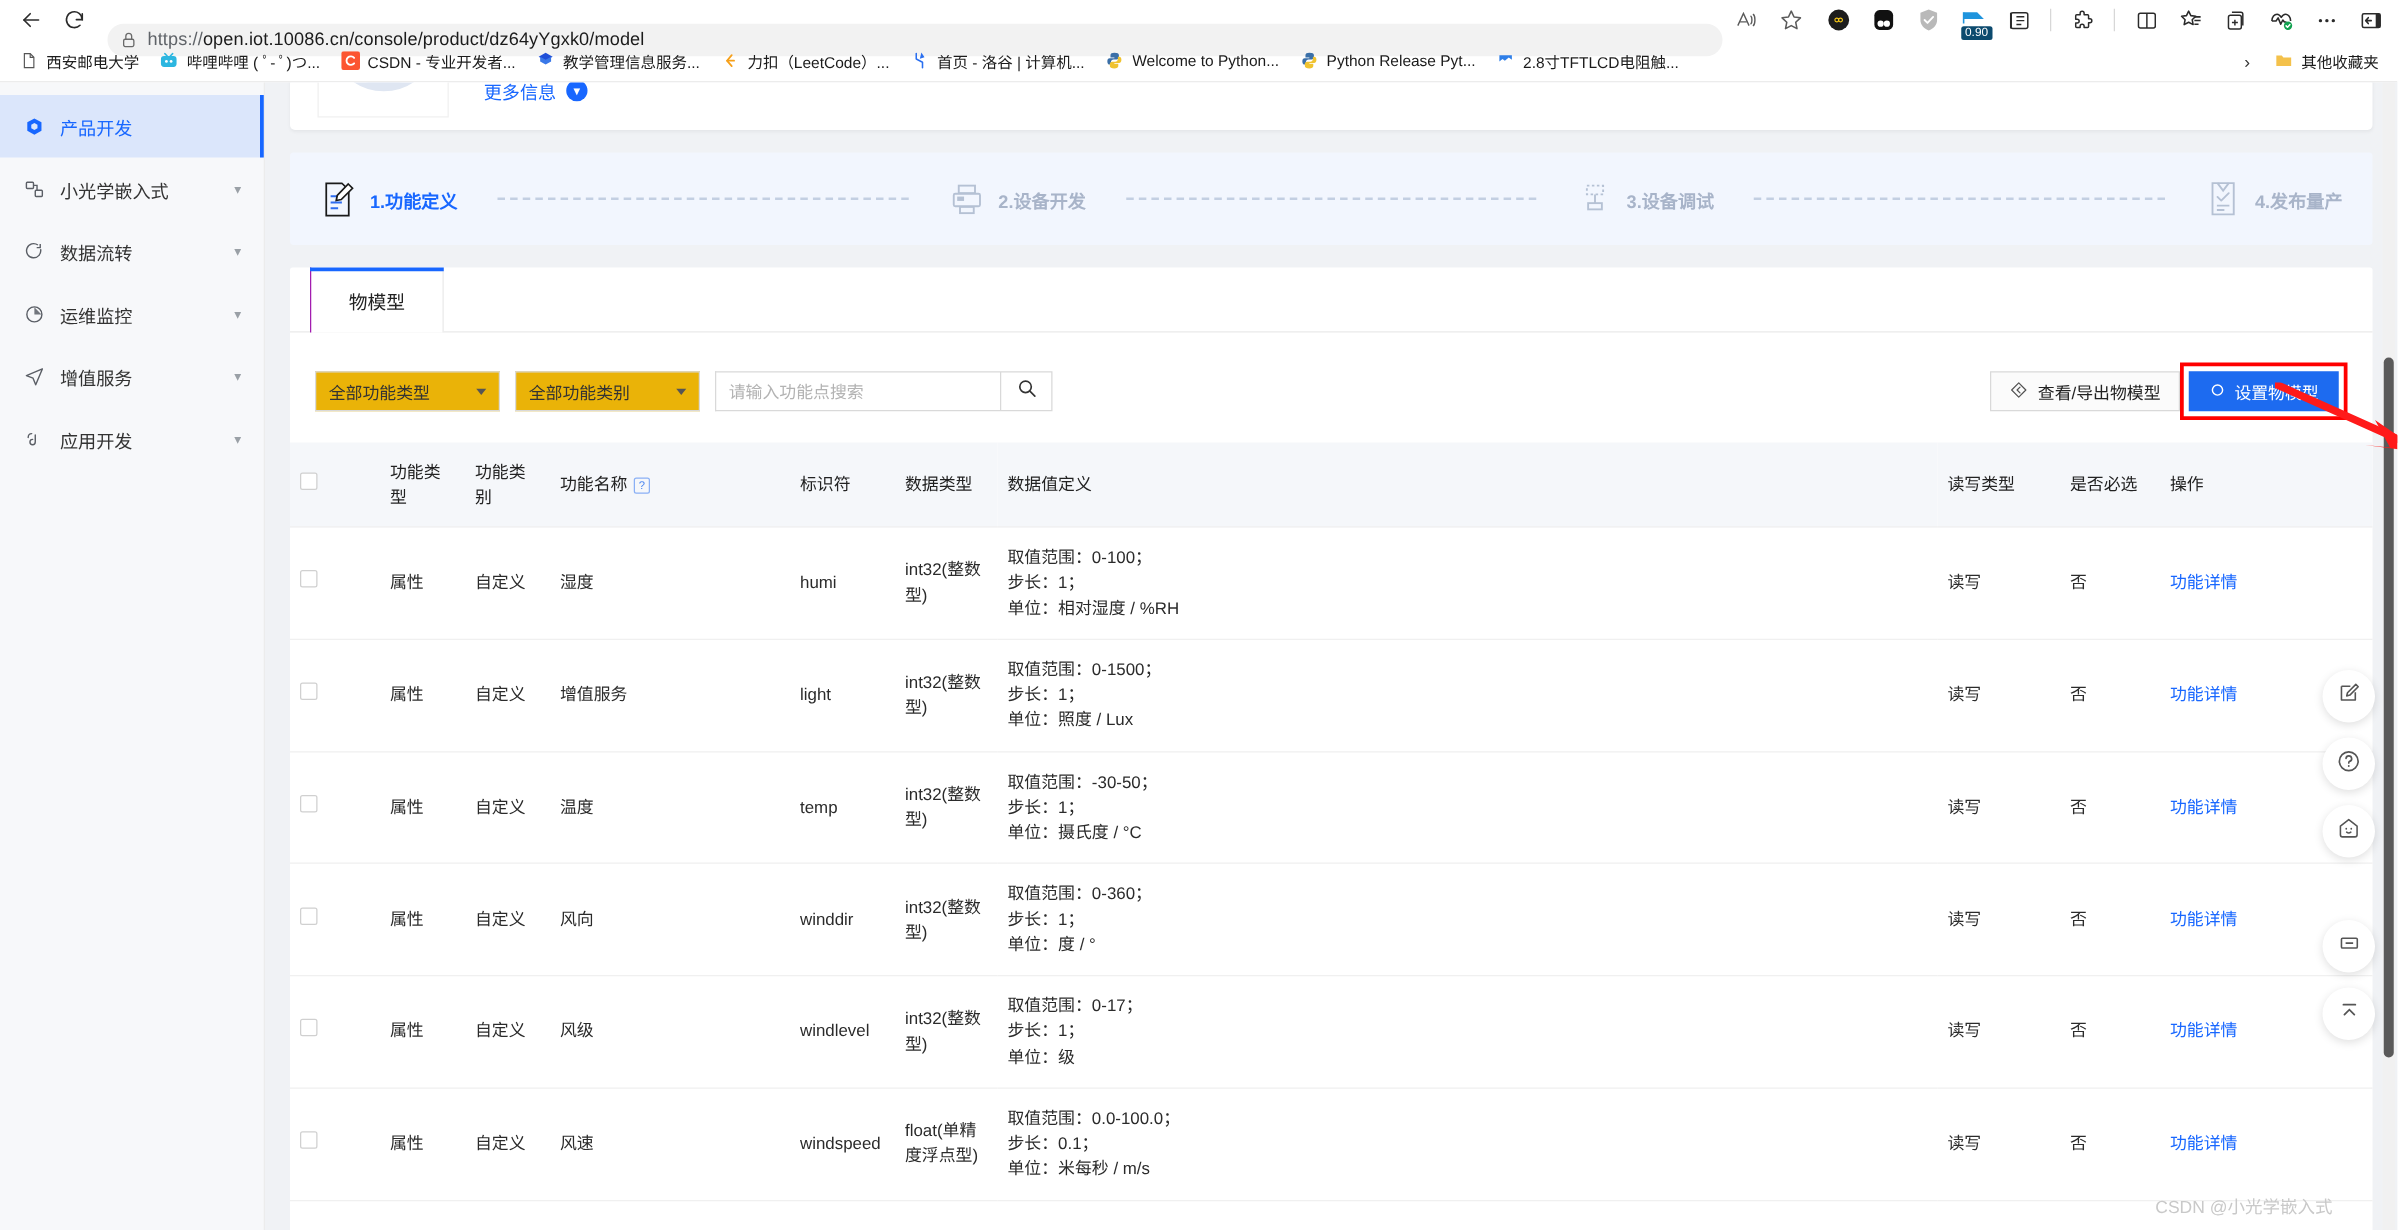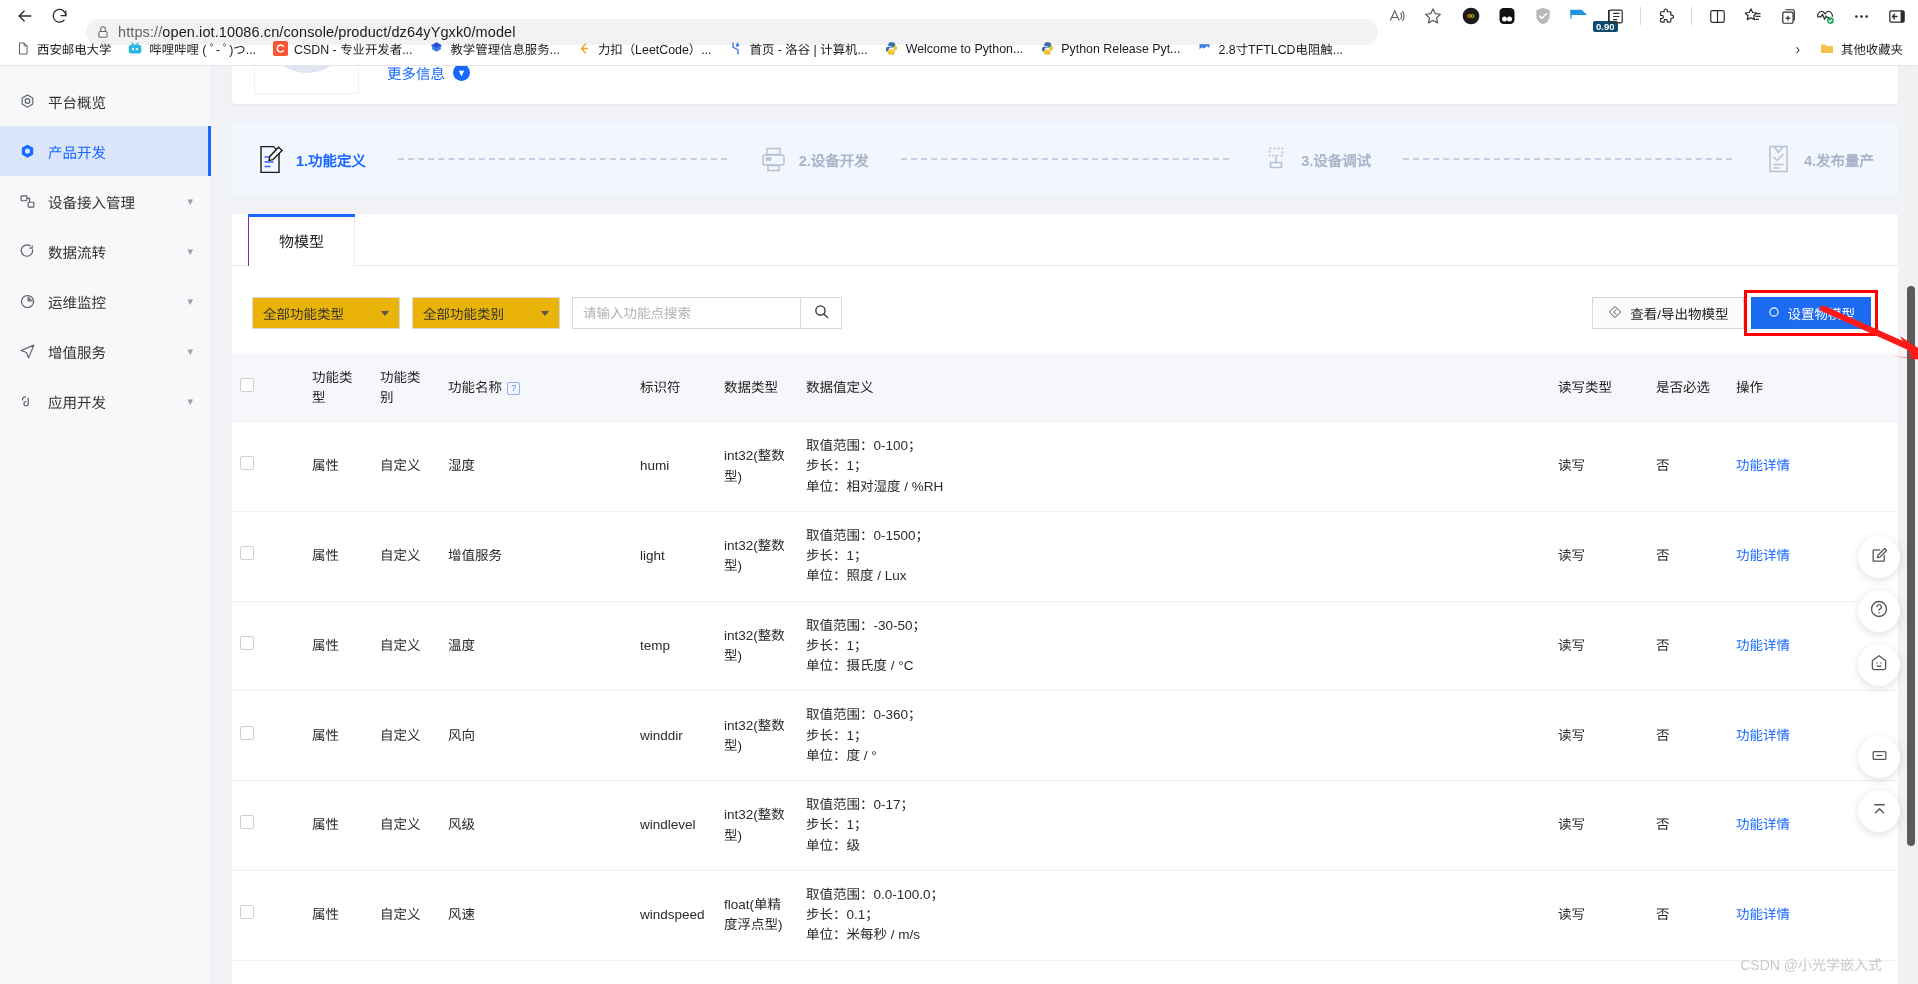--- a/index.html
+++ b/index.html
@@ -29,21 +29,21 @@
   .addr-text {
     font-size: 14.5px; color:#1b1b1b; white-space:nowrap; overflow:hidden;
     letter-spacing:.1px; flex:1 1 auto;
   }
   .addr-text .dim { color:#5f6368; }
   .addr-right { display:flex; align-items:center; gap:14px; padding-right:2px; }
   .tb-icons { display:flex; align-items:center; gap:14px; padding-left:10px; }
   .tb-ico { width:22px; height:22px; display:flex; align-items:center; justify-content:center; position:relative; }
   .badge-090 {
     position:absolute; bottom:-5px; left:1px; background:#0c4a6e; color:#fff;
-    font-size:9.5px; line-height:11px; padding:0 3px; border-radius:2px; font-weight:700;margin-left:24px;
+    font-size:9.5px; line-height:11px; padding:0 3px; border-radius:2px; font-weight:400;
   }
   .vdiv { width:1px; height:18px; background:#d7d7d7; }
 
   
   .bookmarks-row {
     height: 34px; display:flex; align-items:center; padding: 0 8px; gap: 2px;
     border-bottom: 1px solid #e6e6e6; font-size: 12.4px; color:#1b1b1b;
   }
   .bm {
     display:flex; align-items:center; gap:6px; padding: 3px 7px; border-radius:4px;
@@ -198,21 +198,21 @@
   
   .vscroll {
     position:absolute; right: 2px; top: 0; width: 10px; height: 918px; background:#f1f1f1;
   }
   .vthumb { position:absolute; top: 220px; left:1px; width:8px; height: 560px; background:#5a5a5a; border-radius:4px; }
 
   
   .arrow-svg { position:absolute; left: 1608px; top: 240px; z-index: 6; pointer-events:none; }
 
   .watermark {
-    position:absolute; right: 36px; bottom: 10px; color:#c9c9c9; font-size:14px; z-index:4;
+    position:absolute; right: 52px; bottom: 10px; color:#c9c9c9; font-size:14px; z-index:4;
   }
 </style>
 </head>
 <body>
 
 <div class="browser-chrome">
 
   <div class="toolbar-row">
     <div class="nav-btn">
       <svg width="20" height="20" viewBox="0 0 24 24" fill="none" stroke="#2b2b2b" stroke-width="1.6" stroke-linecap="round" stroke-linejoin="round">
@@ -430,49 +430,40 @@
           </svg>
         </span>
       <span class="bm-label">其他收藏夹</span>
     </div>
   </div>
 </div>
 
 <div class="page">
 
   <nav class="sidebar">
-    <div class="side-item">
-      <span class="s-ico">
-          <svg width="17" height="17" viewBox="0 0 24 24" fill="none" stroke="currentColor" stroke-width="1.6">
-            <path d="M12 2.7l7.5 4.3v8.6L12 20l-7.5-4.4V7z"></path>
-            <circle cx="12" cy="11.3" r="3.3"></circle>
-          </svg>
-        </span>
-      <span class="side-label">平台概览</span>
-    </div>
 
     <div class="side-item active">
       <span class="s-ico">
           <svg width="17" height="17" viewBox="0 0 24 24" fill="currentColor">
             <path d="M12 2.4l8 4.4v9.5l-8 4.5-8-4.5V6.8z"></path>
             <path d="M12 7.5l3.5 2v4l-3.5 2-3.5-2v-4z" fill="#dbe6fb"></path>
           </svg>
         </span>
       <span class="side-label">产品开发</span>
     </div>
 
     <div class="side-item">
       <span class="s-ico">
           <svg width="17" height="17" viewBox="0 0 24 24" fill="none" stroke="currentColor" stroke-width="1.6">
             <rect x="3" y="4" width="8" height="7" rx="1"></rect>
             <rect x="13" y="13" width="8" height="7" rx="1"></rect>
             <path d="M11 7.5h4v5.5"></path>
           </svg>
         </span>
-      <span class="side-label">设备接入管理</span>
+      <span class="side-label">小光学嵌入式</span>
       <span class="side-chev">▾</span>
     </div>
 
     <div class="side-item">
       <span class="s-ico">
           <svg width="17" height="17" viewBox="0 0 24 24" fill="none" stroke="currentColor" stroke-width="1.6">
             <path d="M19 9a8 8 0 1 1-3-4.7"></path>
             <path d="M18.6 3.2v4h-4"></path>
           </svg>
         </span>

